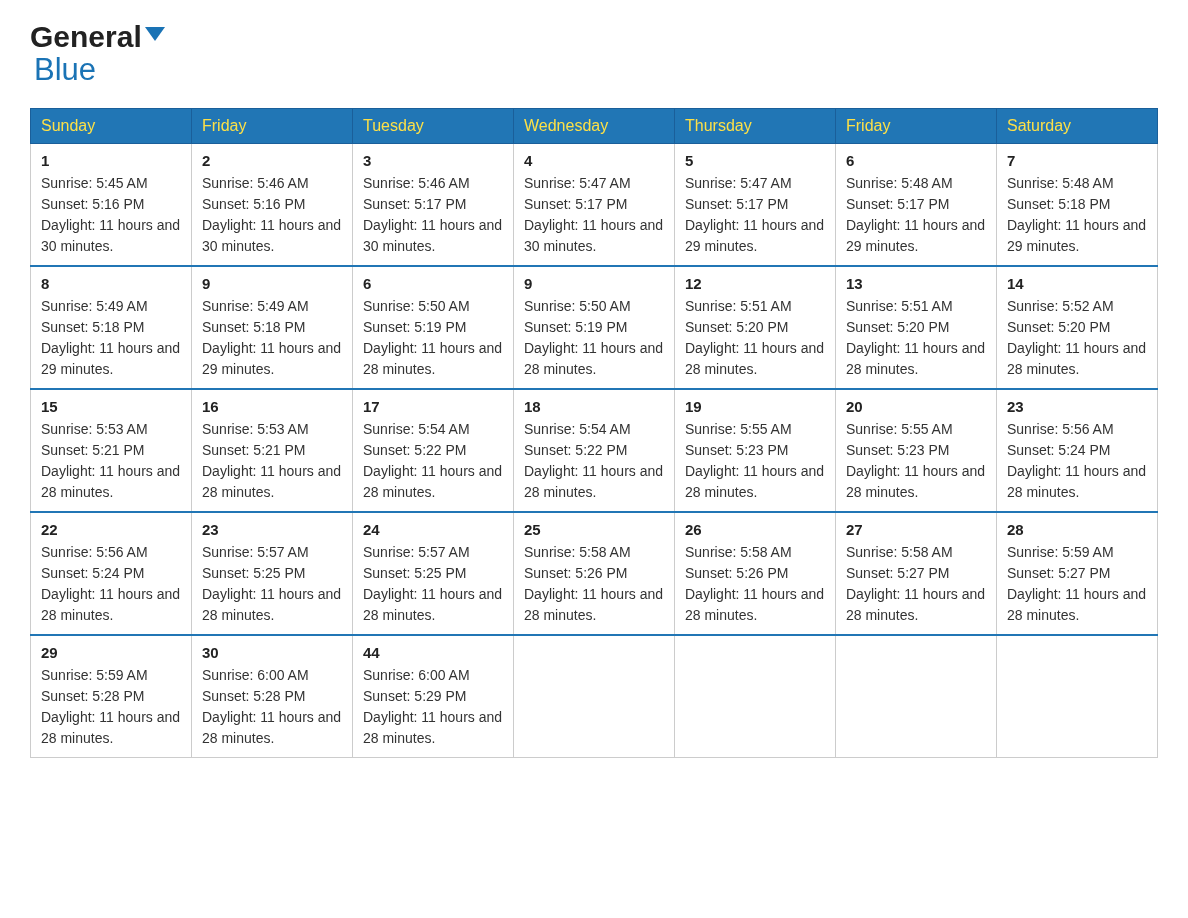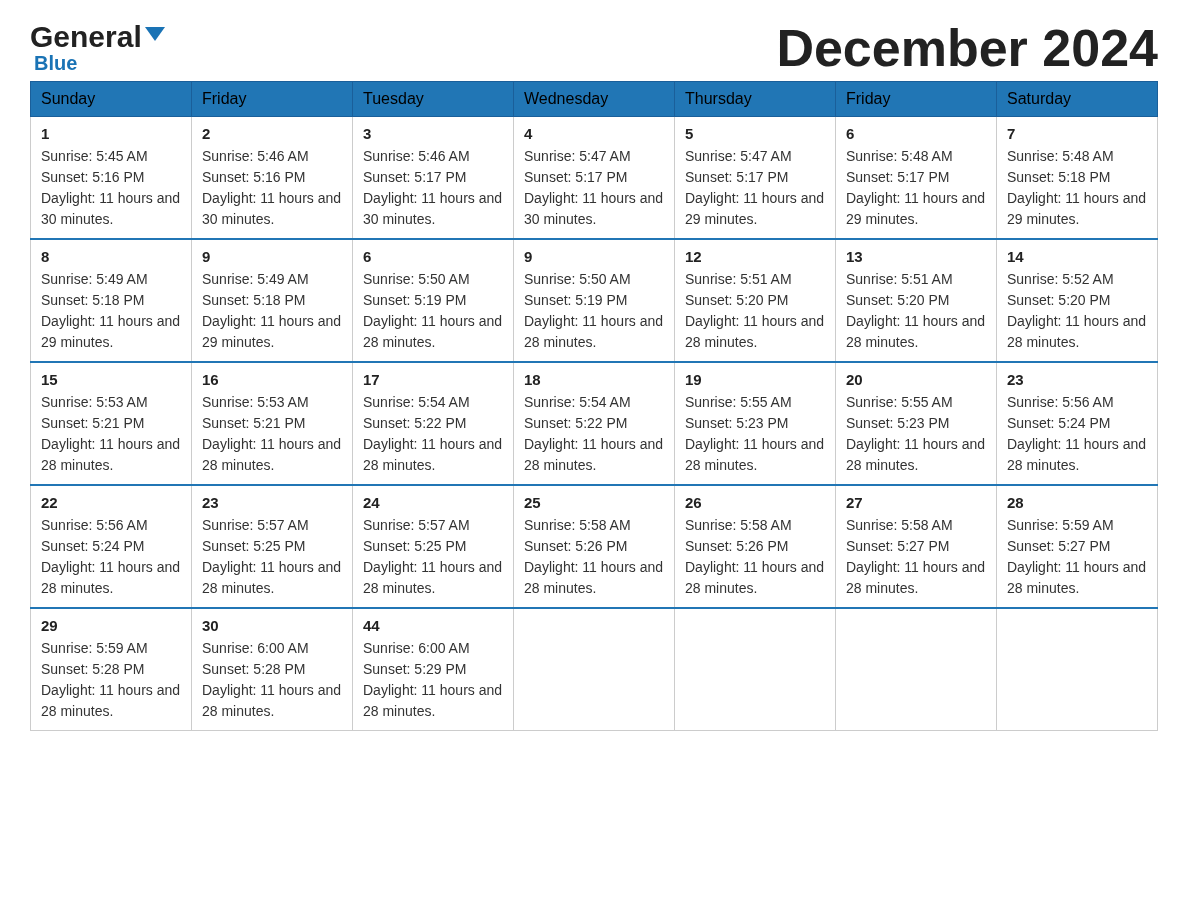--- a/index.html
+++ b/index.html
@@ -7,21 +7,21 @@
       font-family: Arial, sans-serif;
       background: #fff;
       width: 1188px;
       min-height: 918px;
       padding: 20px 30px;
     }
     .header-area {
       display: flex;
       justify-content: space-between;
       align-items: flex-start;
-      margin-bottom: 4px;
+      margin-bottom: 20px;
     }
     .logo {
       display: flex;
       flex-direction: column;
       align-items: flex-start;
     }
     .title-area {
       text-align: right;
     }
     .month-title {
@@ -35,21 +35,21 @@
       color: #555;
       margin-top: 4px;
     }
     .calendar-table {
       width: 100%;
       border-collapse: collapse;
       border: 1px solid #ccc;
     }
     .calendar-table th {
       background-color: #2176b5;
-      color: #000000;
+      color: #fde047;
       font-size: 16px;
       font-weight: normal;
       padding: 8px 10px;
       text-align: left;
       border: 1px solid #1a5f9a;
     }
     .calendar-table td {
       vertical-align: top;
       padding: 8px 10px;
       border: 1px solid #ccc;
@@ -88,24 +88,23 @@
 <div class="header-area">
   <div class="logo">
     <div style="display:flex; align-items:center;">
       <span style="font-size:30px; font-weight:bold; color:#222; font-family:Arial,sans-serif;">General</span>
       <span style="display:inline-block; margin-left:3px; position:relative; top:-2px;">
         <svg width="20" height="20" viewBox="0 0 20 20">
           <polygon points="0,4 20,4 10,18" fill="#1a73b5"></polygon>
         </svg>
       </span>
     </div>
-    <div style="font-size:20px; font-weight:bold; color:#1a73b5; font-family:Arial,sans-serif; margin-top:-2px; margin-left:4px;">Blue</div>
+    <div style="font-size:31px; font-weight:normal; color:#1a73b5; font-family:Arial,sans-serif; margin-top:-2px; margin-left:4px;">Blue</div>
   </div>
   <div class="title-area">
-    <div class="month-title">December 2024</div>
   </div>
 </div>
 
 <table class="calendar-table">
   <thead>
     <tr>
     <th>Sunday</th>
         <th>Friday</th>
         <th>Tuesday</th>
         <th>Wednesday</th>

